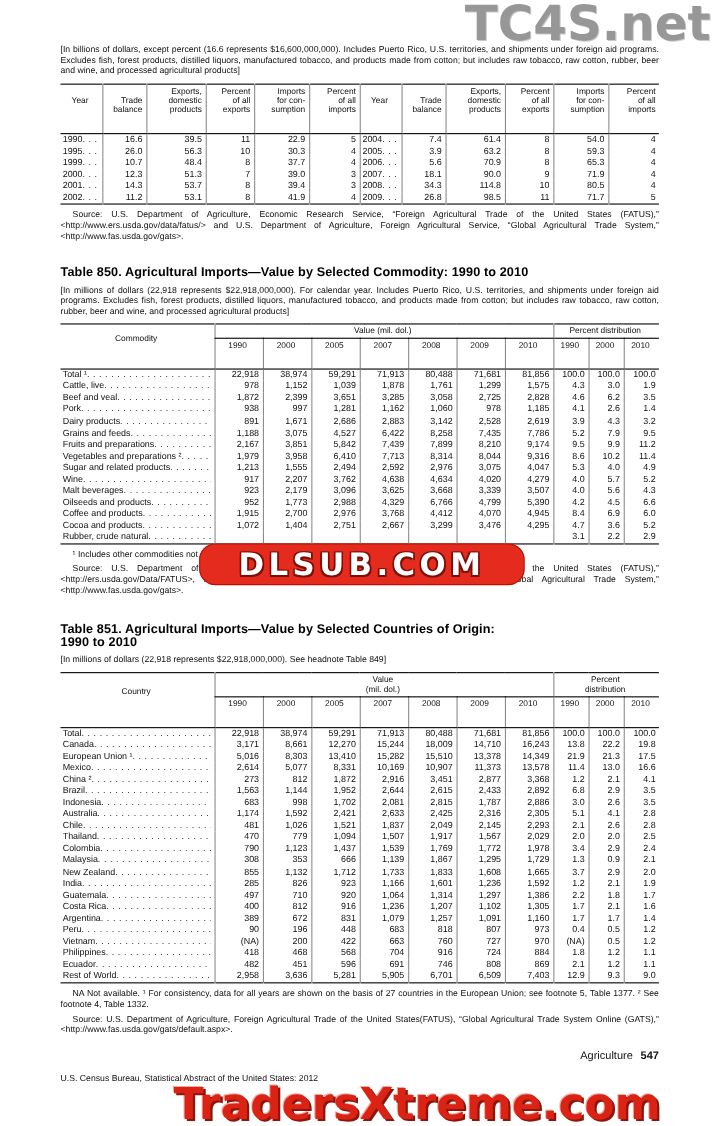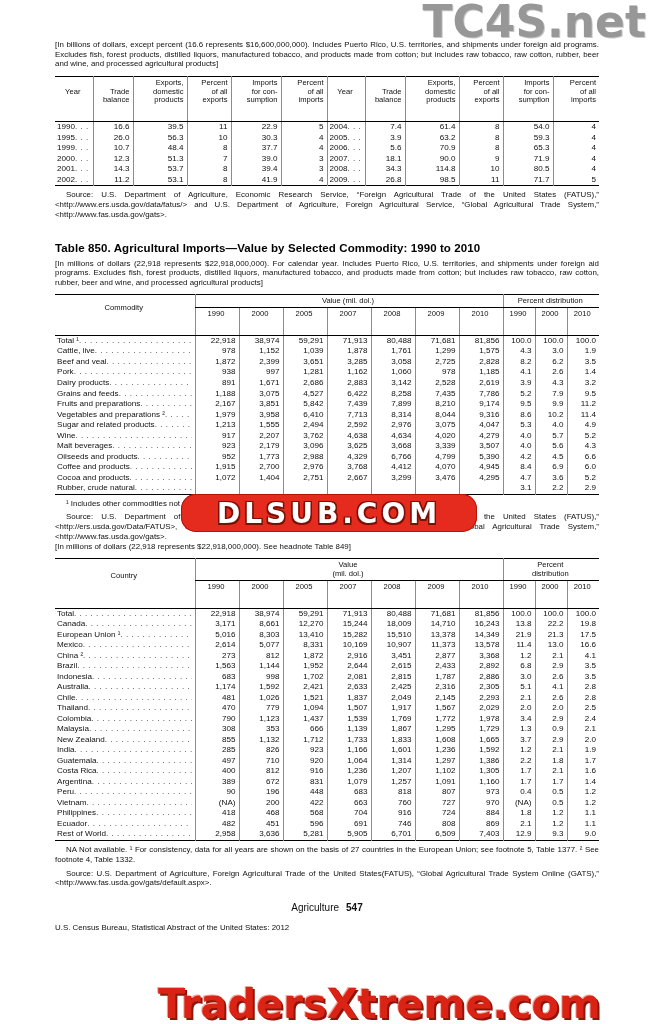--- a/index.html
+++ b/index.html
@@ -49,21 +49,21 @@
     font-size: 8.1px; line-height: 1.3; padding: 0 3px 0 2px;
     border-left: 1px solid #8c8c8c; overflow: hidden;
   }
   td.num { text-align: right; white-space: nowrap; }
   tr.bold td { font-weight: normal; }
   .labwrap { display: flex; overflow: hidden; }
   .labwrap .nm { white-space: nowrap; flex: 0 0 auto; }
   .dots { flex: 1 1 auto; overflow: hidden; white-space: nowrap; color: #222; }
   .dots::before { content: ". . . . . . . . . . . . . . . . . . . . . . . . . . . . . . . . . . . . . . . . ."; letter-spacing: .5px; }
 
-  .footer-line { width: 544px; text-align: center; font-size: 10px; margin-top: 14px; }
+  .footer-line { width: 544px; text-align: right; font-size: 10px; margin-top: 14px; }
   .footer-line .pg { font-weight: bold; margin-left: 7px; }
   .credit { font-size: 7.9px; margin-top: 10px; }
 
   
   .wm { position: absolute; z-index: 10; }
   .wm-top {
     top: -4px; right: 6px;
     font-family: "DejaVu Sans", sans-serif;
     font-size: 44px; font-weight: bold; color: #979797;
     letter-spacing: 0px; text-shadow: 1px 1px 0 #c9c9c9;
@@ -370,21 +370,21 @@
               <span class="dots"></span>
             </div>
           </td>
           <td class="num">1,872</td>
           <td class="num">2,399</td>
           <td class="num">3,651</td>
           <td class="num">3,285</td>
           <td class="num">3,058</td>
           <td class="num">2,725</td>
           <td class="num">2,828</td>
-          <td class="num">8.2</td>
+          <td class="num">4.6</td>
           <td class="num">6.2</td>
           <td class="num">3.5</td>
         </tr>
         <tr>
           <td class="lab">
             <div class="labwrap">
               <span class="nm">Pork</span>
               <span class="dots"></span>
             </div>
           </td>
@@ -595,20 +595,22 @@
           <td class="num"></td>
           <td class="num">3.1</td>
           <td class="num">2.2</td>
           <td class="num">2.9</td>
         </tr>
       </tbody>
   </table>
   <div class="note">¹ Includes other commodities not shown separately.</div>
   <div class="note">Source: U.S. Department of Agriculture, Economic Research Service, “Foreign Agricultural Trade of the United States (FATUS),” &lt;http://ers.usda.gov/Data/FATUS&gt;, and U.S. Department of Agriculture, Foreign Agricultural Service, “Global Agricultural Trade System,” &lt;http://www.fas.usda.gov/gats&gt;.</div>
 
+  <div class="tbl-title" style="margin-top:24px">Table 851. Agricultural Imports—Value by Selected Countries of Origin:
+1990 to 2010</div>
   <div class="headnote">[In millions of dollars (22,918 represents $22,918,000,000). See headnote Table 849]</div>
   <table class="t851">
     <colgroup>
       <col style="width:140px">
       <col style="width:44px">
         <col style="width:44px">
         <col style="width:44px">
         <col style="width:44px">
         <col style="width:44px">
         <col style="width:44px">

